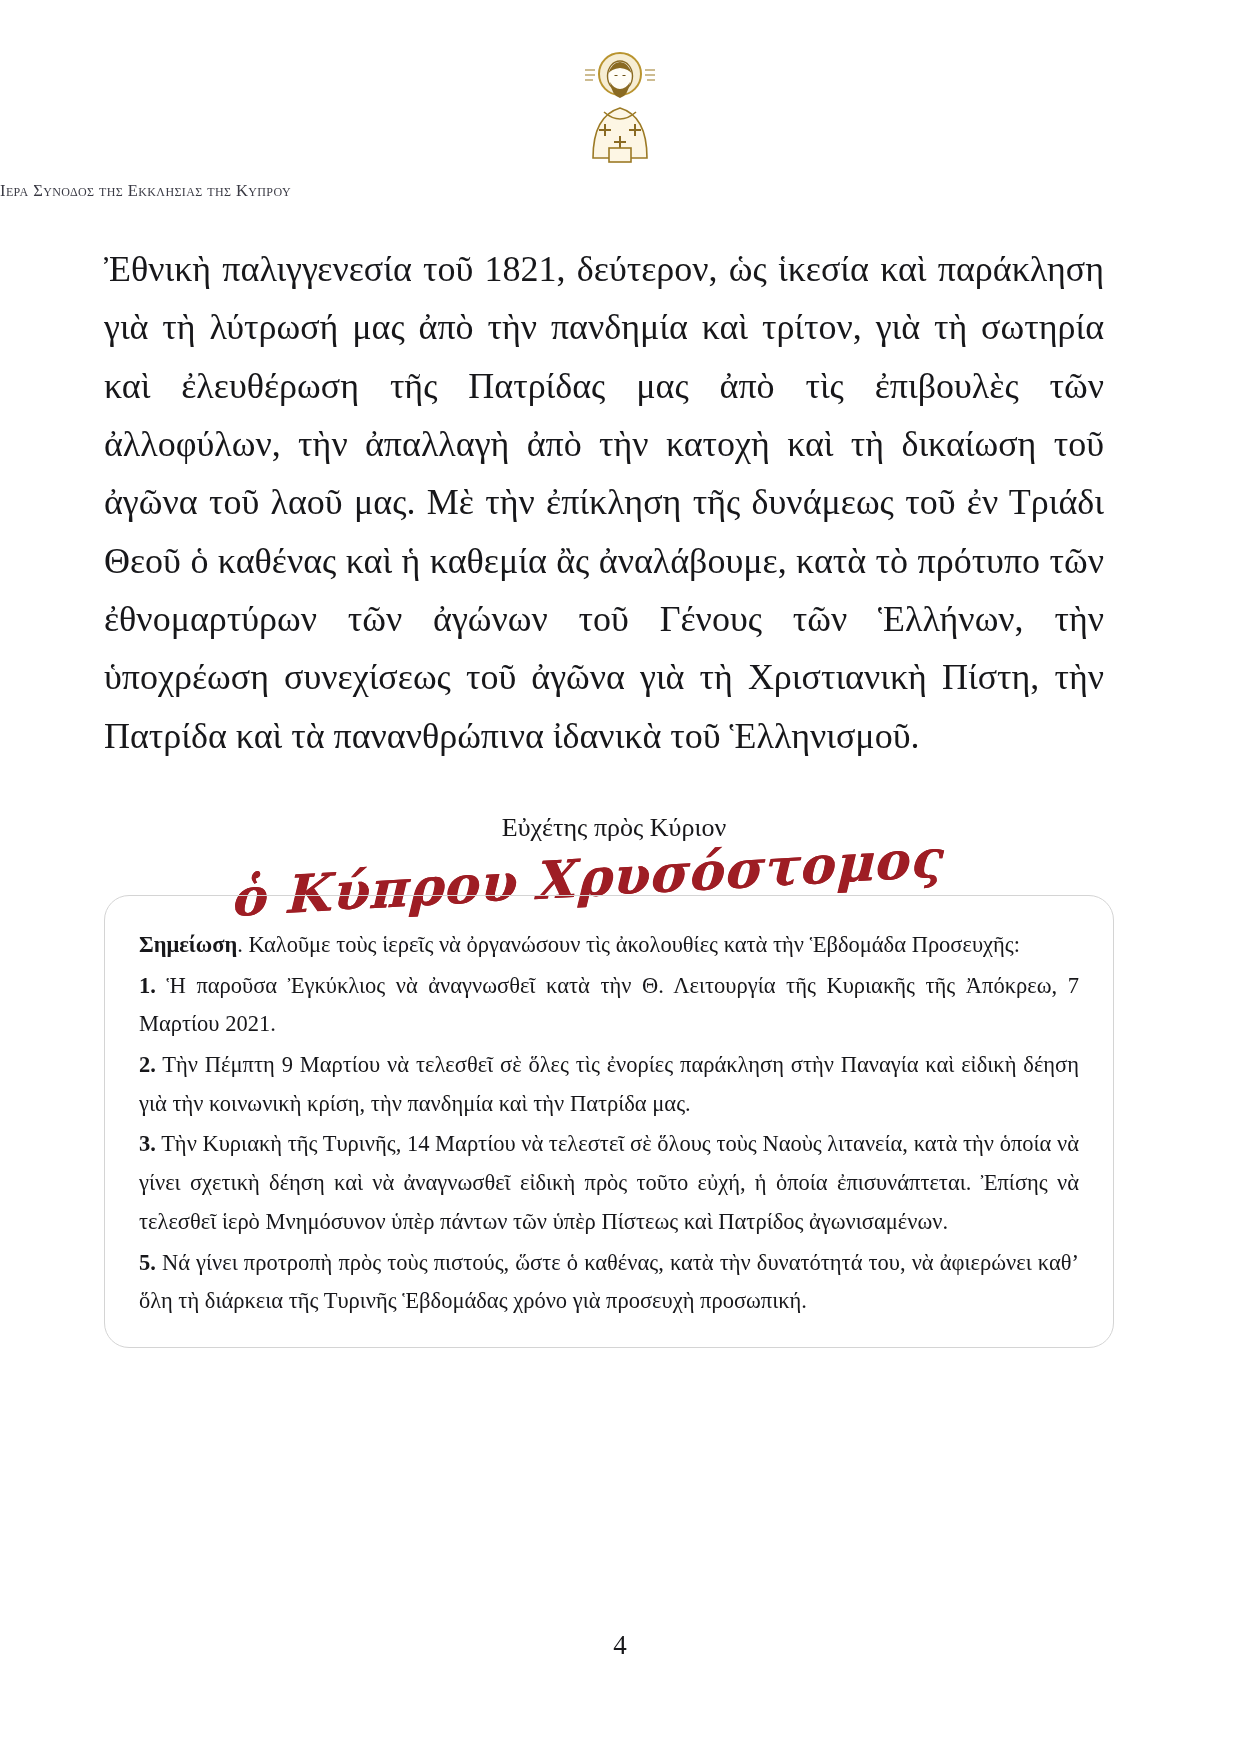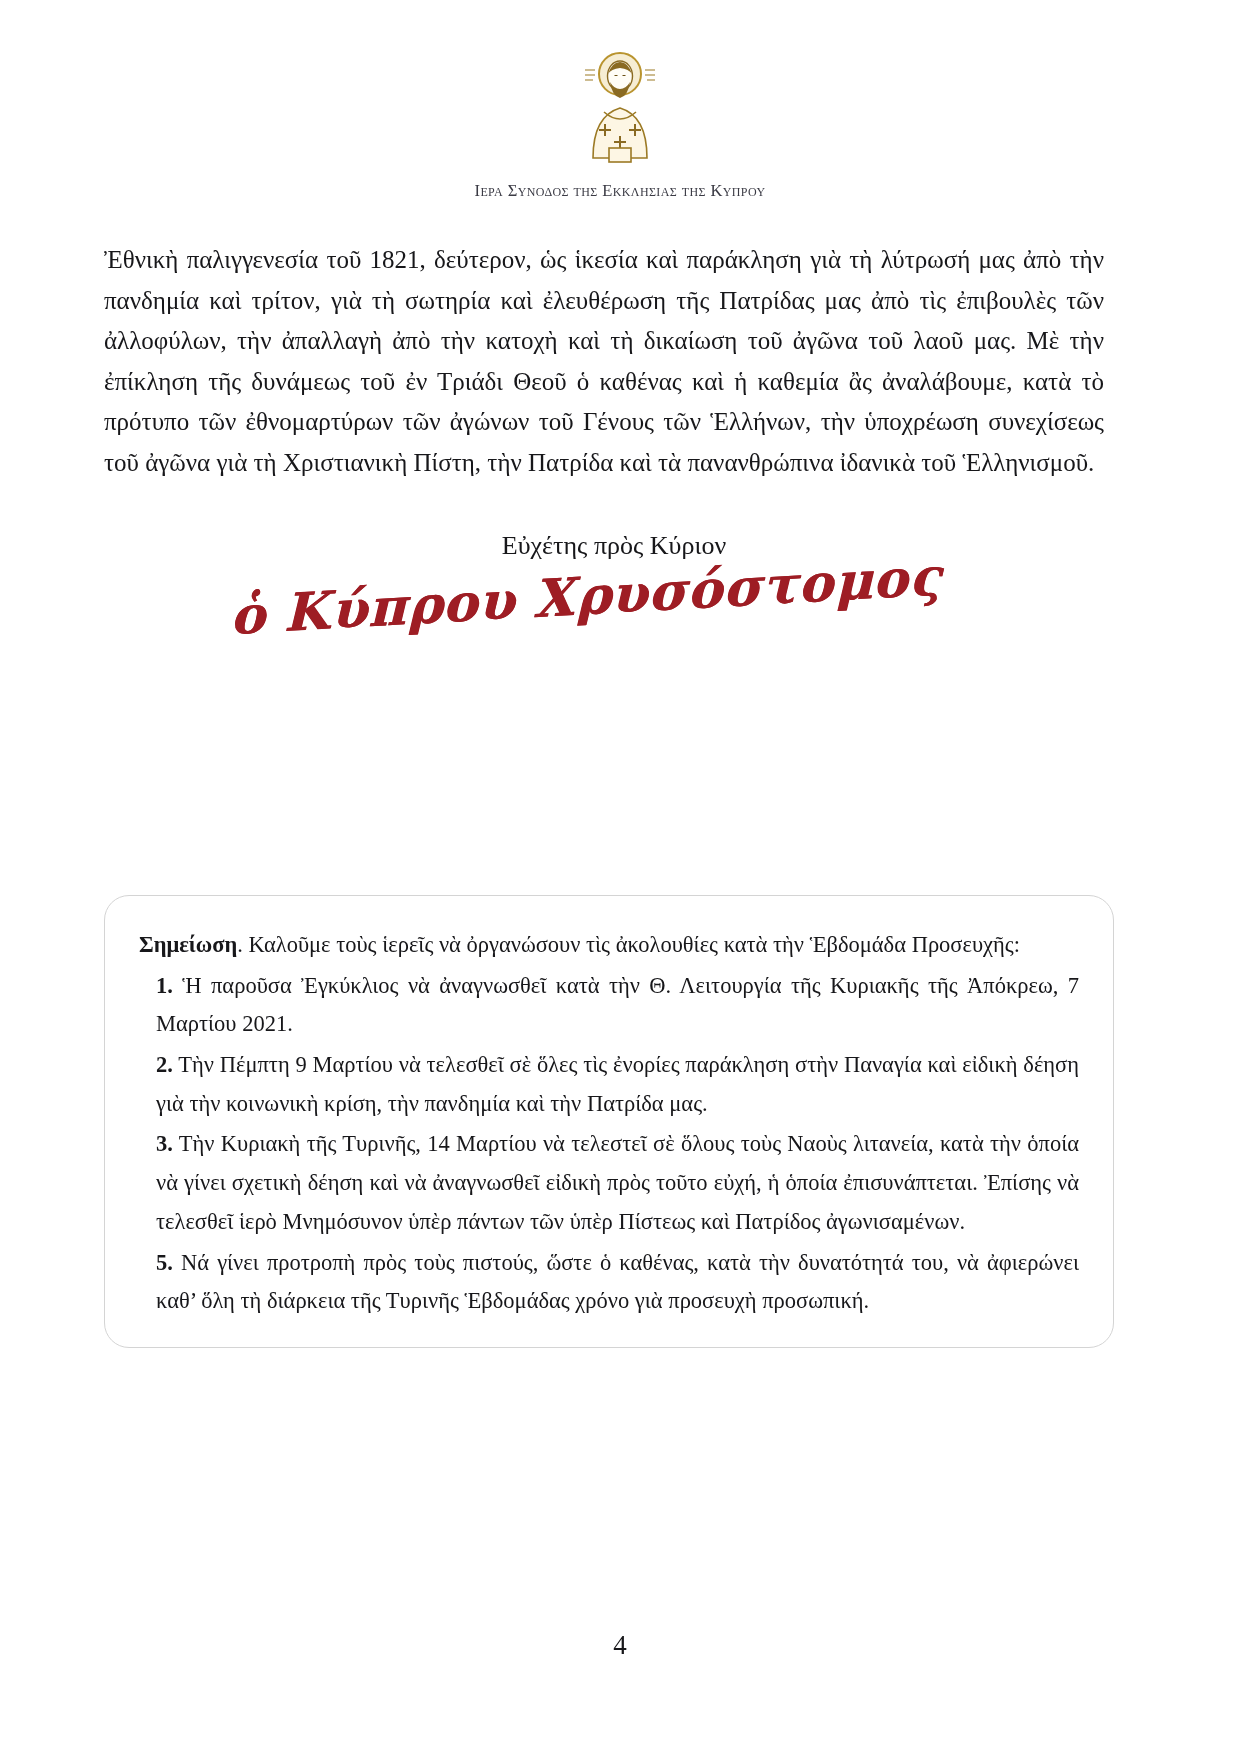--- a/index.html
+++ b/index.html
@@ -18,21 +18,20 @@
 
   .page {
     position: absolute;
     inset: 0;
     padding: 0;
   }
 
   
   .header {
     width: 100%;
-    text-align: center;
     padding-top: 40px;
   }
   .emblem {
     width: 130px;
     height: 130px;
     margin: 0 auto;
     position: relative;
   }
   .emblem svg { display: block; }
 
@@ -57,21 +56,21 @@
   }
 
   
   .body-block {
     position: absolute;
     left: 104px;
     top: 240px;
     width: 1000px;
   }
   .para {
-    font-size: 25px;
+    font-size: 36px;
     line-height: 1.62;
     text-align: justify;
     text-justify: inter-word;
     hyphens: none;
     margin: 0;
   }
 
   .closing {
     margin-top: 48px;
     text-align: center;
@@ -112,21 +111,21 @@
     border-radius: 25px;
     padding: 30px 34px 26px 34px;
     box-sizing: border-box;
   }
   .note-line {
     font-size: 22.5px;
     line-height: 1.72;
     text-align: justify;
     margin: 0;
   }
-  .note-line + .note-line { margin-top: 2px; margin-left: 17px; }
+  .note-line + .note-line { margin-top: 2px; }
   .note-label {
     font-weight: bold;
   }
   .item-num { font-weight: bold; }
 
   
   .page-number {
     position: absolute;
     left: 0;
     right: 0;

